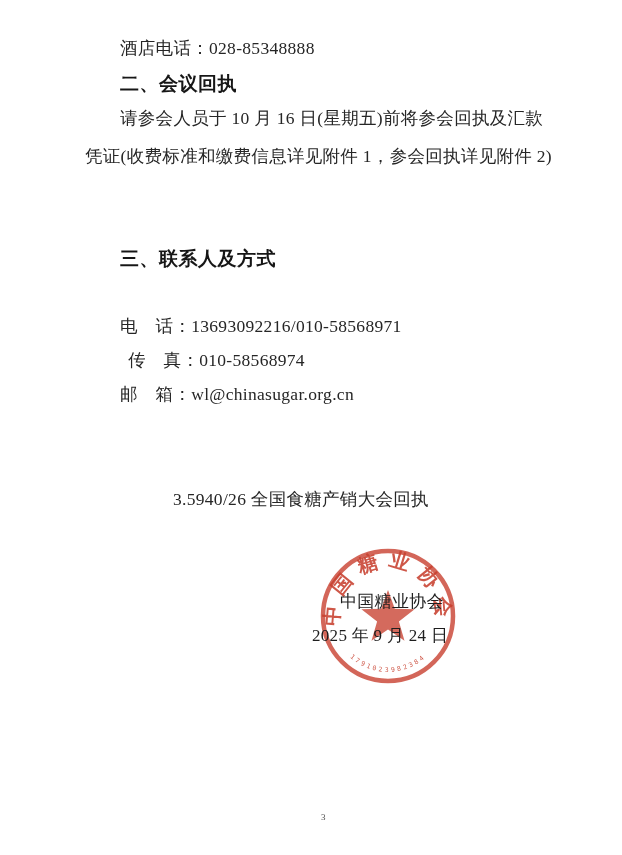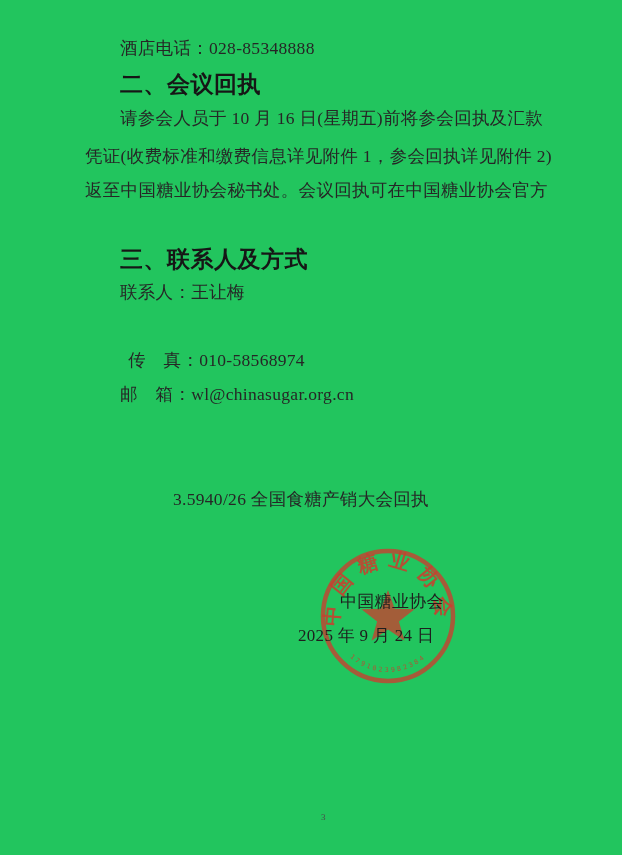--- a/index.html
+++ b/index.html
@@ -1,37 +1,37 @@
 <!DOCTYPE html>
 <html><head>
 <meta charset="utf-8">
 <style>
   html,body{margin:0;padding:0;background:#e8e8e8;}
   .page{
     position:relative;
     width:622px;height:855px;
     margin:0 auto;
-    background:#22c55e;
+    background:#ffffff;
     overflow:hidden;
     font-family:"Liberation Serif","DejaVu Serif",serif;
     color:#262626;
   }
   .t{
     position:absolute;
     font-size:17.5px;
     line-height:1.15;
     white-space:pre;
     color:#262626;
     letter-spacing:0.3px;
   }
   .h{
     font-weight:700;
-    font-size:23px;
+    font-size:19px;
     color:#161616;
-    font-family:Liberation Mono, monospace;
+    font-family:Liberation Sans, sans-serif;
     letter-spacing:0.5px;
   }
   .sig{
     font-size:17px;
     z-index:3;
     color:#1e1e1e;
   }
   .pagenum{
     font-size:9px;
     color:#4a4a4a;
@@ -65,27 +65,26 @@
 <div class="page">
 
   <div class="t" style="left:120px;top:38px">酒店电话：028-85348888</div>
 
   <div class="t h" style="left:120px;top:73px">二、会议回执</div>
 
   <div class="t" style="left:120px;top:108px">请参会人员于 10 月 16 日(星期五)前将参会回执及汇款</div>
 
   <div class="t" style="left:85px;top:146px">凭证(收费标准和缴费信息详见附件 1，参会回执详见附件 2)</div>
 
-  <div class="t" style="left:85px;top:180px">返至中国糖业协会秘书处。会议回执可在中国糖业协会官方</div>
 
 
   <div class="t h" style="left:120px;top:248px">三、联系人及方式</div>
 
-  <div class="t" style="left:120px;top:282px">联系人：王让梅</div>
 
+  <div class="t" style="left:120px;top:316px">电　话：13693092216/010-58568971</div>
 
   <div class="t" style="left:128px;top:350px">传　真：010-58568974</div>
 
   <div class="t" style="left:120px;top:384px">邮　箱：wl@chinasugar.org.cn</div>
 
 
   <div class="t" style="left:173px;top:489px">3.5940/26 全国食糖产销大会回执</div>
 
   <svg class="seal-svg" viewBox="0 0 176 176">
     <circle cx="88" cy="88" r="65" fill="none" stroke="#c8402f" stroke-width="4.5" opacity="0.8"></circle>
@@ -97,17 +96,17 @@
     <text class="seal-arc-text" text-anchor="middle">
       <textPath href="#sealArcTop" startOffset="50%">中国糖业协会</textPath>
     </text>
     <text class="seal-code-text" text-anchor="middle">
       <textPath href="#sealArcBottom" startOffset="50%">1791023982384</textPath>
     </text>
   </svg>
 
   <div class="t sig" style="left:340px;top:592px">中国糖业协会</div>
 
-  <div class="t sig" style="left:298px;top:626px">2025 年 9 月 24 日</div>
+  <div class="t sig" style="left:312px;top:626px">2025 年 9 月 24 日</div>
 
   <div class="t pagenum" style="left:321px;top:812px">3</div>
 
 </div>
 
 </body></html>

